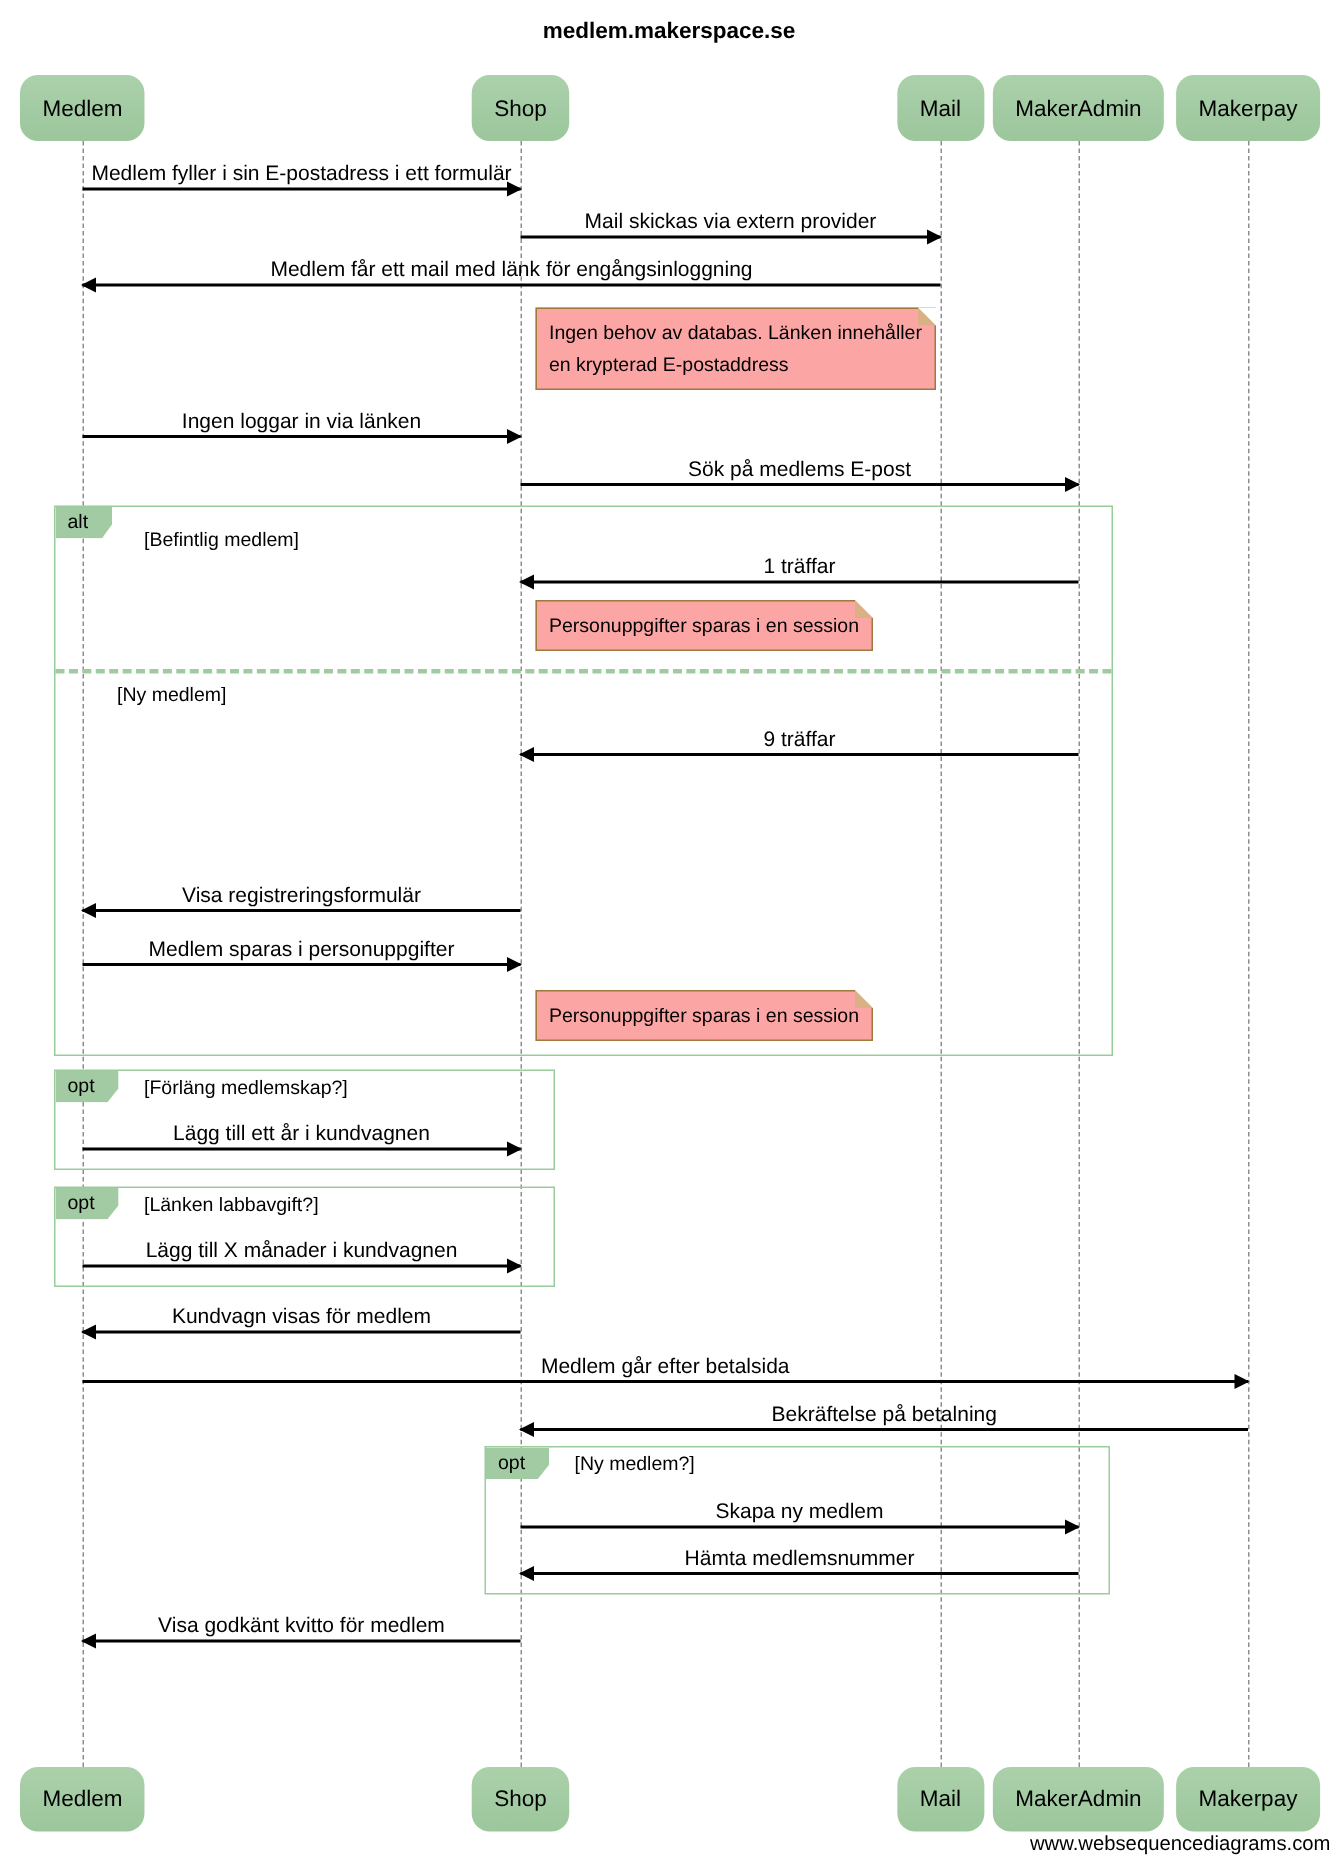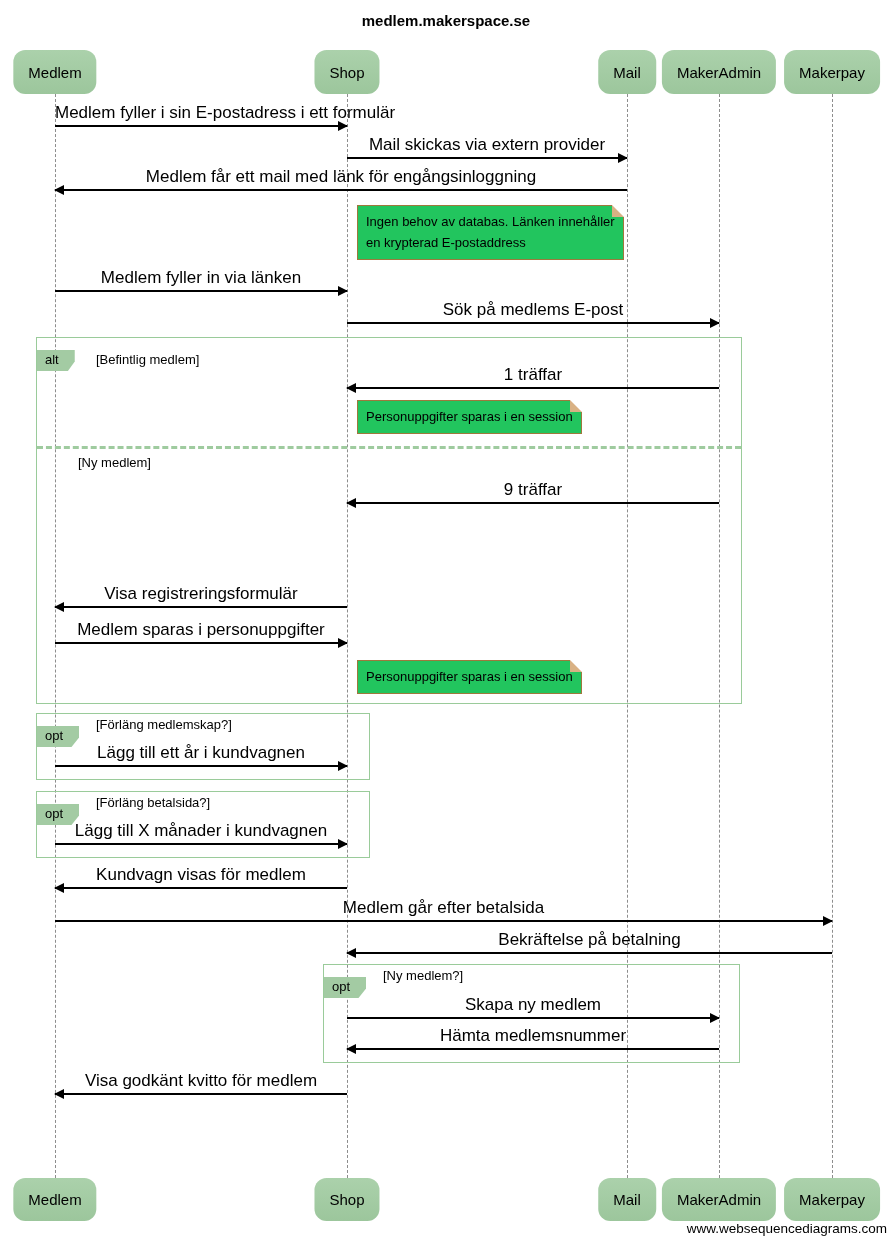--- a/index.html
+++ b/index.html
@@ -13,33 +13,33 @@
   .lifeline{position:absolute;top:94px;height:1084px;width:0;
     border-left:1px dashed #8d8d8d;}
   .actor{position:absolute;height:44px;transform:translateX(-50%);
     background:linear-gradient(180deg,#abd1ab 0%,#9cc69c 100%);
     border-radius:12px;display:flex;align-items:center;justify-content:center;
     padding:0 15px;font-size:15px;white-space:nowrap;}
   .actor.bottom{height:43px;}
   .msg{position:absolute;height:0;}
   .msg .line{position:absolute;left:0;right:0;top:-1px;height:1.6px;background:#000;}
   .msg .label{position:absolute;left:0;right:0;bottom:3px;text-align:center;
-    font-size:17px;white-space:nowrap;}
+    font-size:14px;white-space:nowrap;}
   .msg .head{position:absolute;top:-5.5px;width:0;height:0;
     border-top:5px solid transparent;border-bottom:5px solid transparent;}
   .msg.dir-right .head{right:-1px;border-left:10px solid #000;}
   .msg.dir-left  .head{left:-1px;border-right:10px solid #000;}
   .frame{position:absolute;border:1px solid #9acb9a;}
-  .frame-tab{position:absolute;top:12px;left:0;background:#a3cba3;
+  .frame-tab{position:absolute;top:0;left:0;background:#a3cba3;
     font-size:13px;padding:2px 16px 4px 8px;
     clip-path:polygon(0 0,100% 0,100% 55%,82% 100%,0 100%);}
   .frame-cond{position:absolute;font-size:13px;white-space:nowrap;}
   .frame-divider{position:absolute;left:0;right:0;height:0;
     border-top:3px dashed #9fcb9f;}
-  .note{position:absolute;background:#22c55e;border:1px solid #9e783c;
+  .note{position:absolute;background:#fca5a5;border:1px solid #9e783c;
     padding:5px 8px 6px 8px;font-size:13px;line-height:1.62;
     white-space:pre-line;}
   .note::before{content:"";position:absolute;top:-1px;right:-1px;
     border-style:solid;border-width:0 12px 12px 0;
     border-color:#ffffff #ffffff #d9b184 #d9b184;}
 </style>
 </head>
 <body>
 
 <div id="canvas">
@@ -57,21 +57,21 @@
     <div class="frame-cond" style="left:59px;top:14px">[Befintlig medlem]</div>
     <div class="frame-divider" style="top:108px"></div>
     <div class="frame-cond" style="left:41px;top:117px">[Ny medlem]</div>
   </div>
   <div class="frame" style="left:36px;top:713px;width:332px;height:65px">
     <div class="frame-tab">opt</div>
     <div class="frame-cond" style="left:59px;top:3px">[Förläng medlemskap?]</div>
   </div>
   <div class="frame" style="left:36px;top:791px;width:332px;height:65px">
     <div class="frame-tab">opt</div>
-    <div class="frame-cond" style="left:59px;top:3px">[Förläng betalsida?]</div>
+    <div class="frame-cond" style="left:59px;top:3px">[Länken labbavgift?]</div>
   </div>
   <div class="frame" style="left:323px;top:964px;width:415px;height:97px">
     <div class="frame-tab">opt</div>
     <div class="frame-cond" style="left:59px;top:3px">[Ny medlem?]</div>
   </div>
 
   <div class="msg dir-right" style="left:55px;top:126px;width:292px">
     <div class="label">Medlem fyller i sin E-postadress i ett formulär</div>
     <div class="line"></div>
     <div class="head"></div>
@@ -80,21 +80,21 @@
     <div class="label">Mail skickas via extern provider</div>
     <div class="line"></div>
     <div class="head"></div>
   </div>
   <div class="msg dir-left" style="left:55px;top:190px;width:572px">
     <div class="label">Medlem får ett mail med länk för engångsinloggning</div>
     <div class="line"></div>
     <div class="head"></div>
   </div>
   <div class="msg dir-right" style="left:55px;top:291px;width:292px">
-    <div class="label">Medlem fyller in via länken</div>
+    <div class="label">Ingen loggar in via länken</div>
     <div class="line"></div>
     <div class="head"></div>
   </div>
   <div class="msg dir-right" style="left:347px;top:323px;width:372px">
     <div class="label">Sök på medlems E-post</div>
     <div class="line"></div>
     <div class="head"></div>
   </div>
   <div class="msg dir-left" style="left:347px;top:388px;width:372px">
     <div class="label">1 träffar</div>

